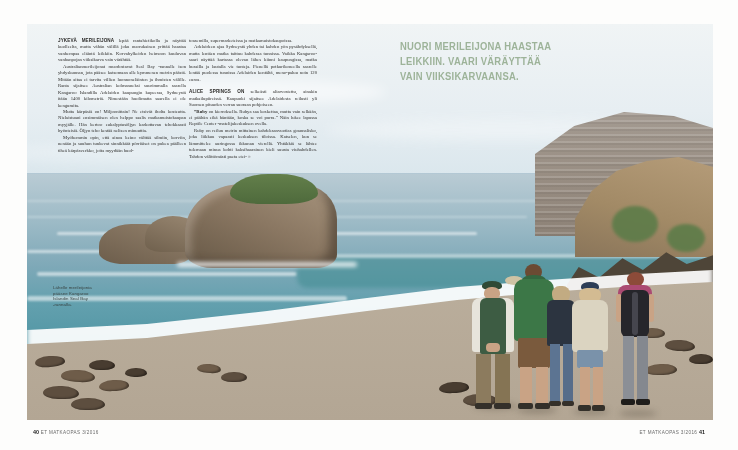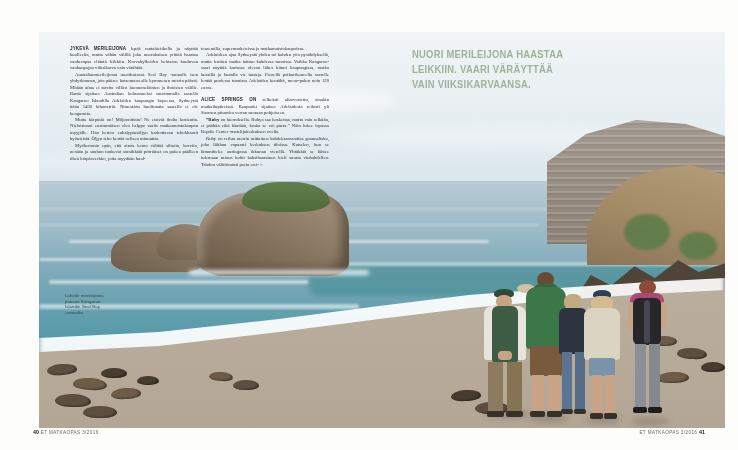--- a/index.html
+++ b/index.html
@@ -1,22 +1,22 @@
 <!DOCTYPE html>
 <html><head>
 <meta charset="utf-8">
 <style>
   html,body{margin:0;padding:0;background:#ffffff;}
   .spread{position:relative;width:738px;height:450px;background:#fdfdfc;overflow:hidden;
           font-family:"Liberation Sans",sans-serif;}
   .px{position:absolute;display:block;}
 
   
-  .photo{position:absolute;left:27px;top:32px;width:686px;height:396px;overflow:hidden;
-         background:linear-gradient(180deg,#f0f4f5 0%,#e7eef2 22%,#dbe7ed 38%,#c9dae4 40%);margin-left:12px;}
+  .photo{position:absolute;left:27px;top:24px;width:686px;height:396px;overflow:hidden;
+         background:linear-gradient(180deg,#f0f4f5 0%,#e7eef2 22%,#dbe7ed 38%,#c9dae4 40%);}
   .cloud{position:absolute;background:rgba(255,255,255,.55);border-radius:50%;filter:blur(6px);}
   .ocean{position:absolute;left:0;top:150px;width:686px;height:175px;
          background:linear-gradient(180deg,#b9cbd4 0%,#9cbac6 28%,#7fa9b8 52%,#63a0ae 74%,#4f95a3 100%);}
   .horizon{position:absolute;left:0;top:149px;width:686px;height:2px;background:#b3c8d4;}
   .waveline{position:absolute;background:rgba(255,255,255,.55);border-radius:3px;filter:blur(1px);height:2px;}
   .tealwave{position:absolute;left:270px;top:232px;width:416px;height:32px;background:#3e8b90;
             opacity:.55;filter:blur(2px);border-radius:10px;}
   .surf{position:absolute;left:0;top:0;width:686px;height:396px;background:rgba(255,255,255,.92);
         filter:blur(2.5px);
         clip-path:polygon(0 306px,120px 300px,240px 287px,340px 274px,430px 263px,520px 256px,610px 250px,686px 246px,686px 396px,0 396px);}

